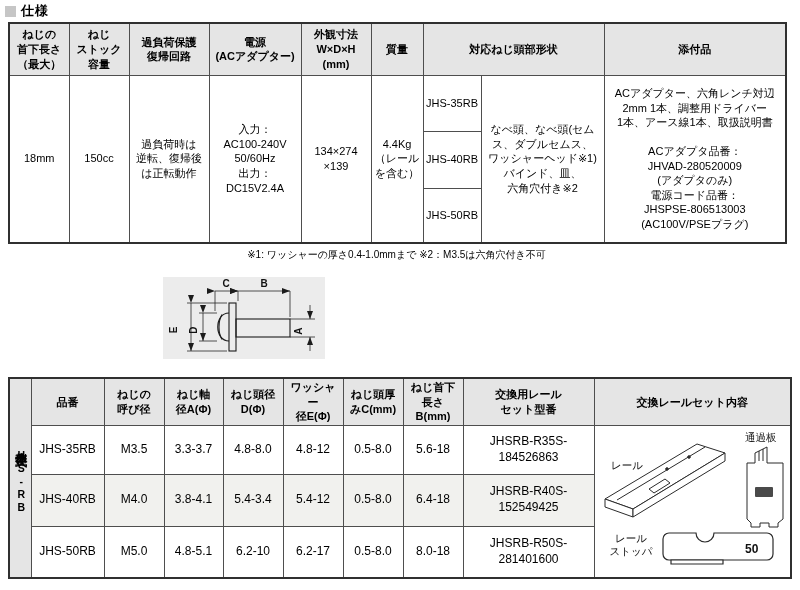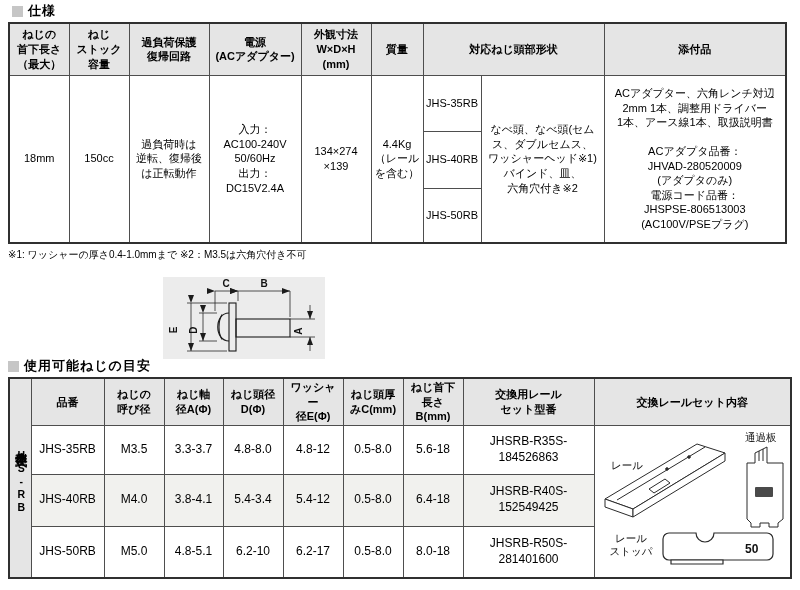--- a/index.html
+++ b/index.html
@@ -9,41 +9,41 @@
   .sec-title{position:absolute;display:flex;align-items:center;gap:5px;font-size:13px;font-weight:bold;letter-spacing:1px;}
   .sq{width:11px;height:11px;background:#c6c6c6;flex:0 0 auto;}
 
   table.tbl{position:absolute;border-collapse:collapse;table-layout:fixed;border:2px solid #303030;background:#fff;}
   .tbl th,.tbl td{border:1px solid #4e4e4e;font-size:11px;line-height:1.32;padding:1px 2px;text-align:center;vertical-align:middle;overflow:hidden;}
   .tbl th{background:#e5e5e5;font-weight:bold;}
   .ml{white-space:pre-line;}
   .left{text-align:left;padding-left:5px;padding-right:3px;}
   .model-cell{font-size:10.5px;}
   .acc-cell{font-size:10.8px;margin-left:36px;}
-  .footnote{position:absolute;font-size:10px;text-align:left;}
+  .footnote{position:absolute;font-size:10px;text-align:center;}
 
   .diagram{position:absolute;background:#ececec;}
 
   .tbl2 td{font-size:12px;}
   .strip{width:22px;background:#e5e5e5;font-weight:normal;}
   .vstack{display:flex;flex-direction:column;align-items:center;gap:3px;}
   .vtext{writing-mode:vertical-rl;text-orientation:upright;letter-spacing:1px;}
   .vtext.kanji{font-size:12px;}
   .vtext.latin{font-size:10.5px;}
   .alt-bg{background:#f1f1ee;}
   .railset-cell{font-size:10.5px;}
   .railcontent{padding:0;background:#fff;}
   svg text{font-family:"Liberation Sans","DejaVu Sans",sans-serif;}
 </style>
 </head>
 <body>
 
 <div class="page">
 
-  <div class="sec-title" style="left:12px;top:2px;">
+  <div class="sec-title" style="left:5px;top:2px;">
     <span class="sq"></span>
     <span>仕様</span>
   </div>
 
   <table class="tbl" style="left:8px;top:22px;width:777px;">
     <colgroup>
       <col style="width:60px">
         <col style="width:60px">
         <col style="width:80px">
         <col style="width:92px">
@@ -151,24 +151,20 @@
       <g fill="#111" font-size="10" font-weight="bold" text-anchor="middle">
         <text x="63" y="10">C</text>
         <text x="101" y="10">B</text>
         <text transform="rotate(-90 14,53)" x="14" y="53">E</text>
         <text transform="rotate(-90 34,53)" x="34" y="53">D</text>
         <text transform="rotate(-90 139,54)" x="139" y="54">A</text>
       </g>
     </svg>
   </div>
 
-  <div class="sec-title" style="left:8px;top:357px;">
-    <span class="sq"></span>
-    <span>使用可能ねじの目安</span>
-  </div>
 
   <table class="tbl tbl2" style="left:8px;top:377px;width:782px;">
     <colgroup>
       <col style="width:22px">
         <col style="width:73px">
         <col style="width:60px">
         <col style="width:59px">
         <col style="width:60px">
       <col style="width:60px">
         <col style="width:60px">

